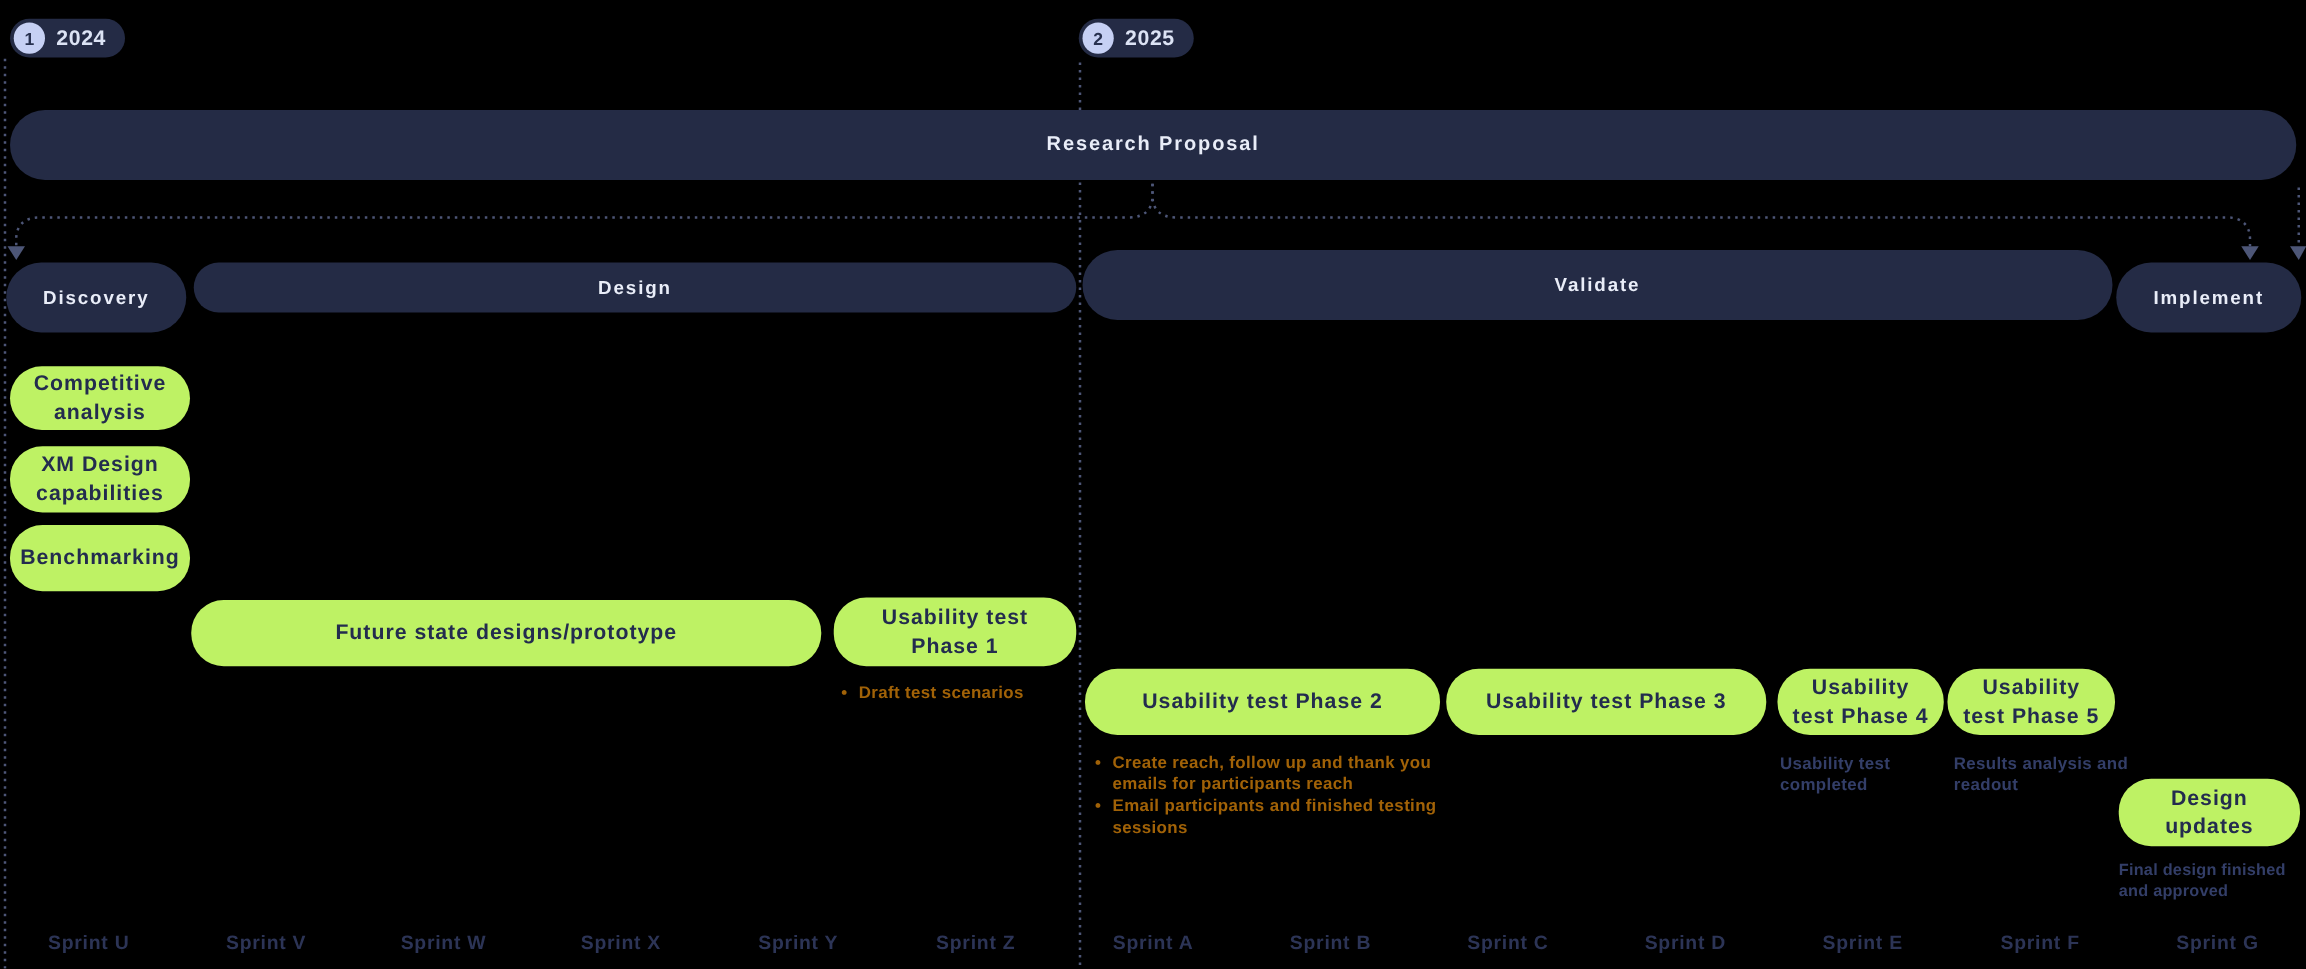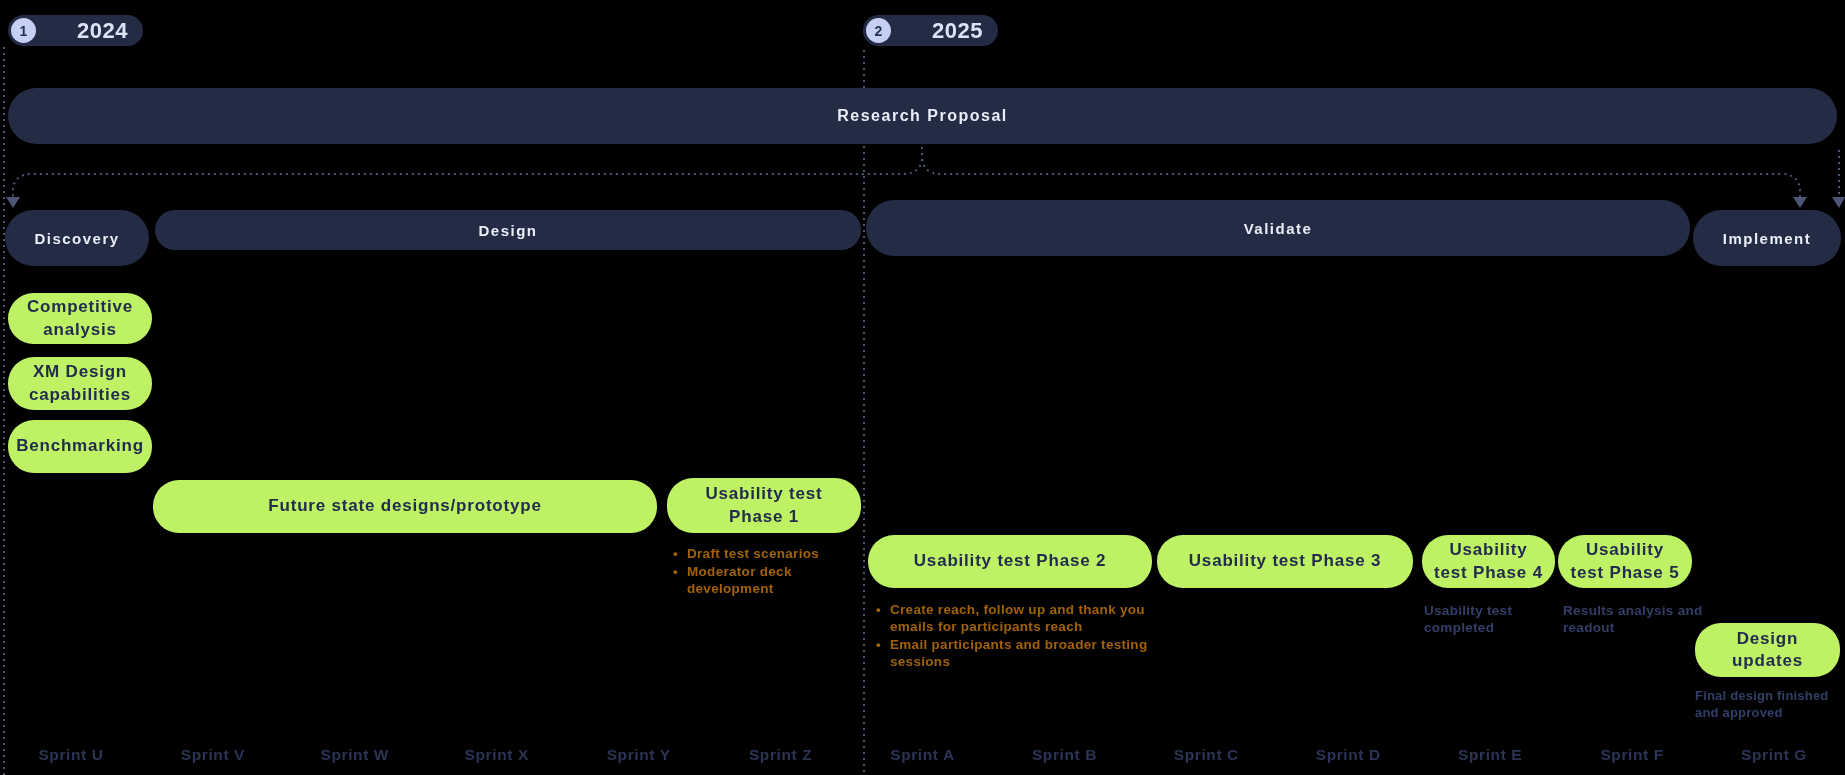--- a/index.html
+++ b/index.html
@@ -20,21 +20,21 @@
     background:#242b45;border-radius:17px;
     display:flex;align-items:center;gap:9px;
     padding:0 15px 0 3px;
   }
   .year-circle{
     width:25px;height:25px;border-radius:50%;
     background:#c6d0f4;color:#27304f;
     display:flex;align-items:center;justify-content:center;
     font-size:14px;
   }
-  .year-label{color:#dce3f4;font-size:22px;letter-spacing:0.5px;margin-left:32px;}
+  .year-label{color:#dce3f4;font-size:17px;letter-spacing:0.5px;}
 
   .bar-dark{
     position:absolute;z-index:1;
     background:#242b45;border-radius:28px;
     display:flex;align-items:center;justify-content:center;
     color:#e9edf8;font-size:15px;letter-spacing:1.5px;text-align:center;
   }
   .proposal{left:8px;top:88px;width:1829px;height:56px;font-size:16px;}
   .phase-discovery{left:5px;top:210px;width:144px;height:56px;}
   .phase-design{left:155px;top:210px;width:706px;height:40px;}
@@ -119,27 +119,26 @@
   <div class="bar-dark phase-implement">Implement</div>
 
   <div class="pill-light p-competitive">Competitive analysis</div>
   <div class="pill-light p-xmcloud">XM Design capabilities</div>
   <div class="pill-light p-benchmarking">Benchmarking</div>
 
   <div class="pill-light p-future">Future state designs/prototype</div>
   <div class="pill-light p-ut1">Usability test Phase 1</div>
   <ul class="notes n-ut1">
     <li>Draft test scenarios</li>
-    <li>Moderator deck development</li>
   </ul>
 
   <div class="pill-light p-ut2">Usability test Phase 2</div>
   <ul class="notes n-ut2">
     <li>Create reach, follow up and thank you emails for participants reach</li>
-    <li>Email participants and broader testing sessions</li>
+    <li>Email participants and finished testing sessions</li>
   </ul>
 
   <div class="pill-light p-ut3">Usability test Phase 3</div>
 
   <div class="pill-light p-ut4">Usability test Phase 4</div>
   <div class="plain-note n-ut4">Usability test completed</div>
 
   <div class="pill-light p-ut5">Usability test Phase 5</div>
   <div class="plain-note n-ut5">Results analysis and readout</div>
 

